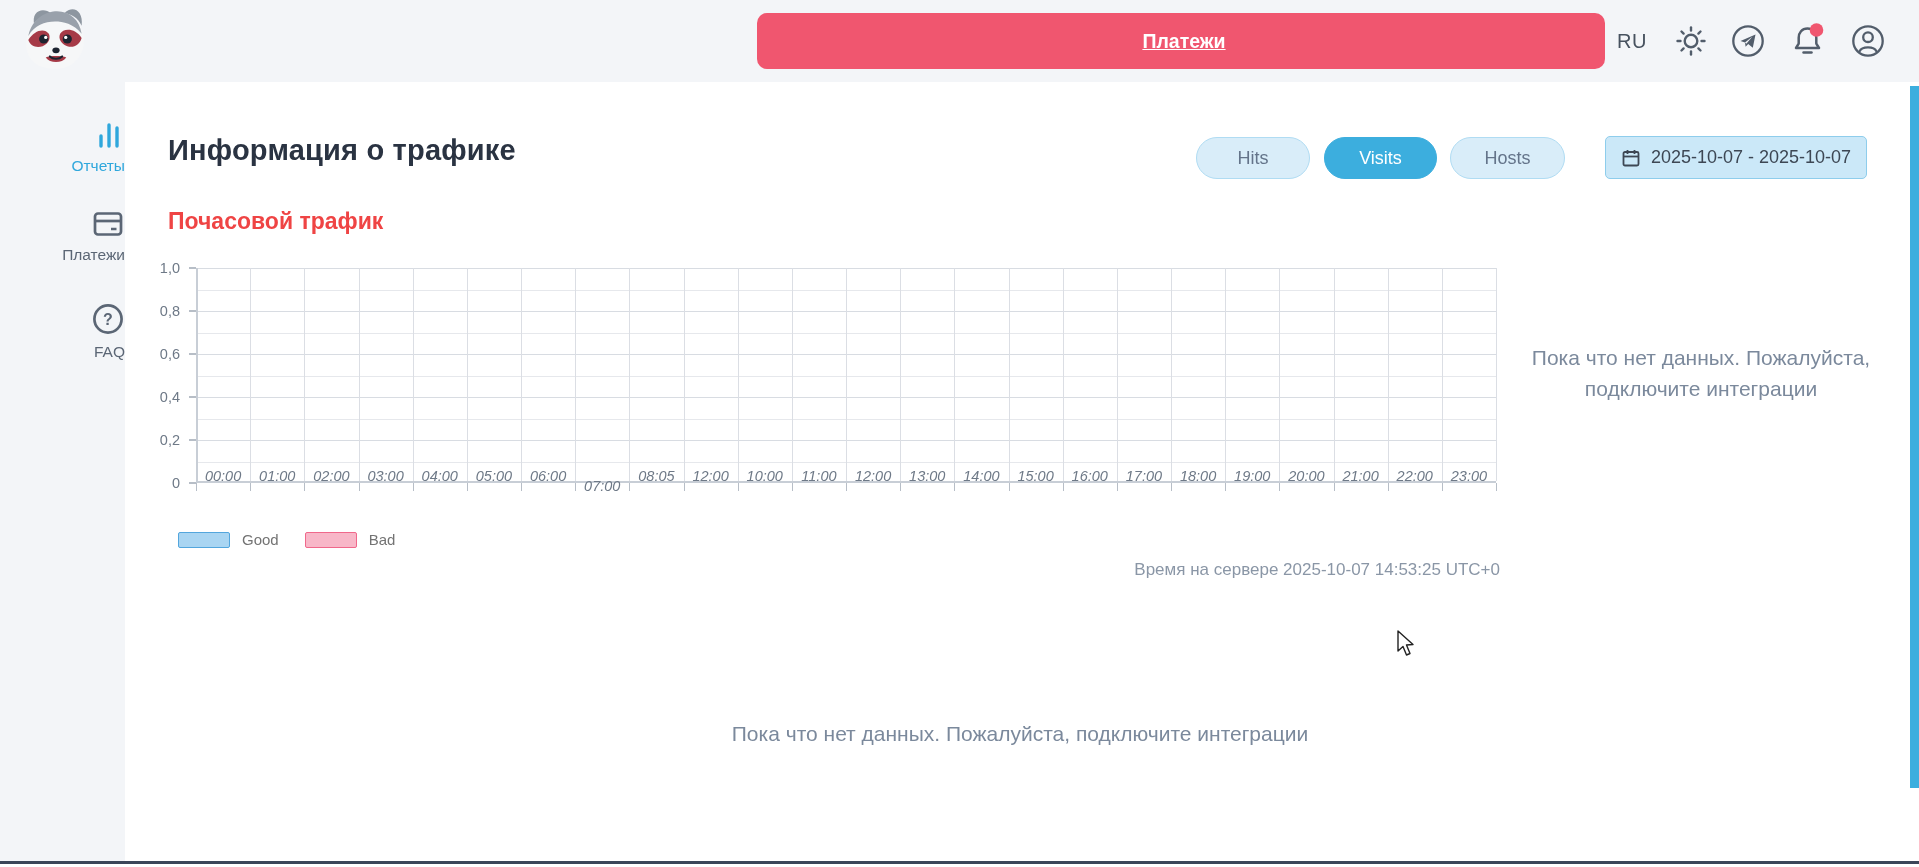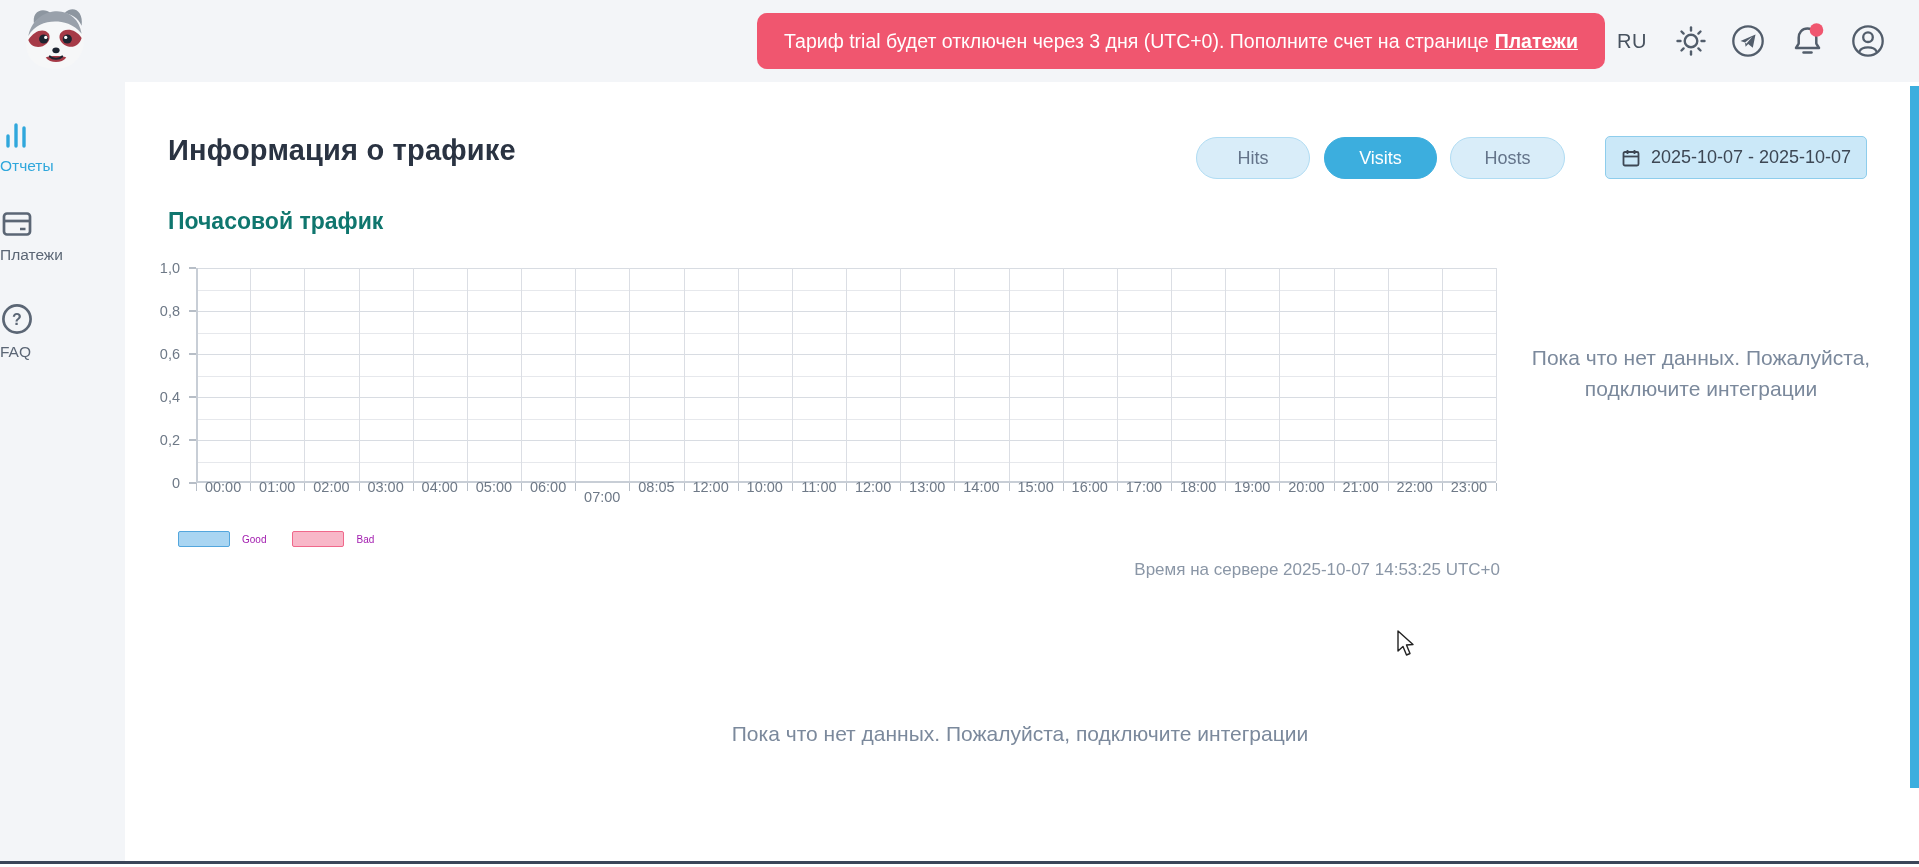--- a/index.html
+++ b/index.html
@@ -14,21 +14,21 @@
             background:#f0566f; border-radius:10px; display:flex; align-items:center;
             justify-content:center; color:#fff; font-size:19.5px; white-space:nowrap; }
   .banner a { color:#fff; font-weight:700; text-decoration:underline; margin-left:6px; cursor:pointer; }
   .header-right { position:absolute; right:34px; top:0; height:82px;
                   display:flex; align-items:center; gap:23px; }
   .lang { font-size:20px; color:#47525f; cursor:pointer; margin-right:4px; letter-spacing:.5px; }
   .hicon { display:flex; cursor:pointer; position:relative; }
 
   
   .sidebar { position:absolute; left:0; top:82px; width:125px; height:779px; background:#f3f5f8; }
-  .side-item { display:flex; flex-direction:column; align-items:flex-start; gap:7px;
+  .side-item { display:flex; flex-direction:column; align-items:flex-end; gap:7px;
                cursor:pointer; color:#5b6675; }
   .side-item .side-label { font-size:15.5px; }
   .side-item.active { color:#2fa7dc; }
   #nav-reports { margin-top:38px; } #nav-payments { margin-top:34px; }
   #nav-integration { margin-top:40px; } #nav-faq { margin-top:38px; }
 
   
   .page-title { position:absolute; left:168px; top:134px; font-size:29px; font-weight:700;
                 color:#2a3342; letter-spacing:.2px; }
   .tab { position:absolute; top:137px; height:42px; border-radius:21px;
@@ -37,38 +37,38 @@
          display:flex; align-items:center; justify-content:center; }
   #tab-hits  { left:1196px; width:114px; }
   #tab-visits{ left:1324px; width:113px; }
   #tab-hosts { left:1450px; width:115px; }
   .tab.active { background:#3caede; border-color:#3caede; color:#fff; }
   .datepicker { position:absolute; left:1605px; top:136px; width:262px; height:43px;
                 background:#cbe8f8; border:1px solid #8ecdec; border-radius:5px;
                 display:flex; align-items:center; justify-content:center; gap:10px;
                 color:#3d4754; font-size:18px; cursor:pointer; }
   .section-title { position:absolute; left:168px; top:208px; font-size:23px;
-                   font-weight:700; color:#0f766e; }
+                   font-weight:700; color:#ef4444; }
 
   
   .plot { position:absolute; left:196px; top:268px; width:1300px; height:215px;
           border-bottom:2px solid #c8ced6; }
   .hline { position:absolute; left:0; width:100%; height:1px; background:#e6e8ec; }
   .hline.major { background:#d8dce2; }
   .vline { position:absolute; top:0; height:100%; width:1px; background:#dbdee4; }
   .vline.axis { background:#c8ced6; width:2px; }
   .xtick { position:absolute; bottom:-10px; width:1px; height:8px; background:#b7bec7; }
   .ytickmark { position:absolute; left:-7px; width:7px; height:2px; background:#b7bec7; }
   .y-labels { position:absolute; left:96px; top:268px; width:92px; height:215px; }
   .y-label { position:absolute; right:8px; transform:translateY(-50%);
              font-size:14.5px; color:#6e7987; }
-  .x-labels { position:absolute; left:196px; top:479px; width:1300px; height:20px; }
+  .x-labels { position:absolute; left:196px; top:468px; width:1300px; height:20px;font-style:italic; }
   .x-label { position:absolute; top:0; text-align:center; font-size:14.5px; color:#6e7987; }
   .legend { position:absolute; left:178px; top:531px; display:flex; align-items:center;
-            font-size:10px; color:#a21caf; }
+            font-size:15px; color:#737373; }
   .legend-item { display:flex; align-items:center; gap:12px; margin-right:26px; }
   .swatch { width:52px; height:16px; border-radius:2px; }
 
   .side-nodata { position:absolute; left:1508px; top:342px; width:386px; text-align:center;
                  font-size:21px; line-height:31px; color:#7b899c; }
   .server-time { position:absolute; left:600px; top:560px; width:900px; text-align:right;
                  font-size:17px; color:#8a96a6; }
   .bottom-nodata { position:absolute; left:125px; top:722px; width:1790px; text-align:center;
                    font-size:21px; color:#7b899c; }
 
@@ -93,21 +93,20 @@
       <circle cx="27" cy="33" r="4.5" fill="#1d2430"></circle>
         <circle cx="29" cy="31.5" r="1.6" fill="#fff"></circle>
       <circle cx="50" cy="33" r="4.5" fill="#1d2430"></circle>
         <circle cx="48.5" cy="31.5" r="1.6" fill="#fff"></circle>
       <ellipse cx="39" cy="44" rx="3.5" ry="2.8" fill="#1d2430"></ellipse>
       <path d="M33 50 C36 53 42 53 45 50" stroke="#1d2430" stroke-width="2" fill="none" stroke-linecap="round"></path>
     </svg>
   </div>
 
   <div class="banner">
-    <span>Тариф trial будет отключен через 3 дня (UTC+0). Пополните счет на странице</span>
     <a>Платежи</a>
   </div>
 
   <div class="header-right">
     <span class="lang">RU</span>
 
     <span class="hicon">
       <svg width="34" height="34" viewBox="0 0 34 34" fill="none" stroke="#525d6b" stroke-width="2.4" stroke-linecap="round">
         <circle cx="17" cy="17" r="6.3"></circle>
         <line x1="17" y1="3.5" x2="17" y2="6.5"></line>

